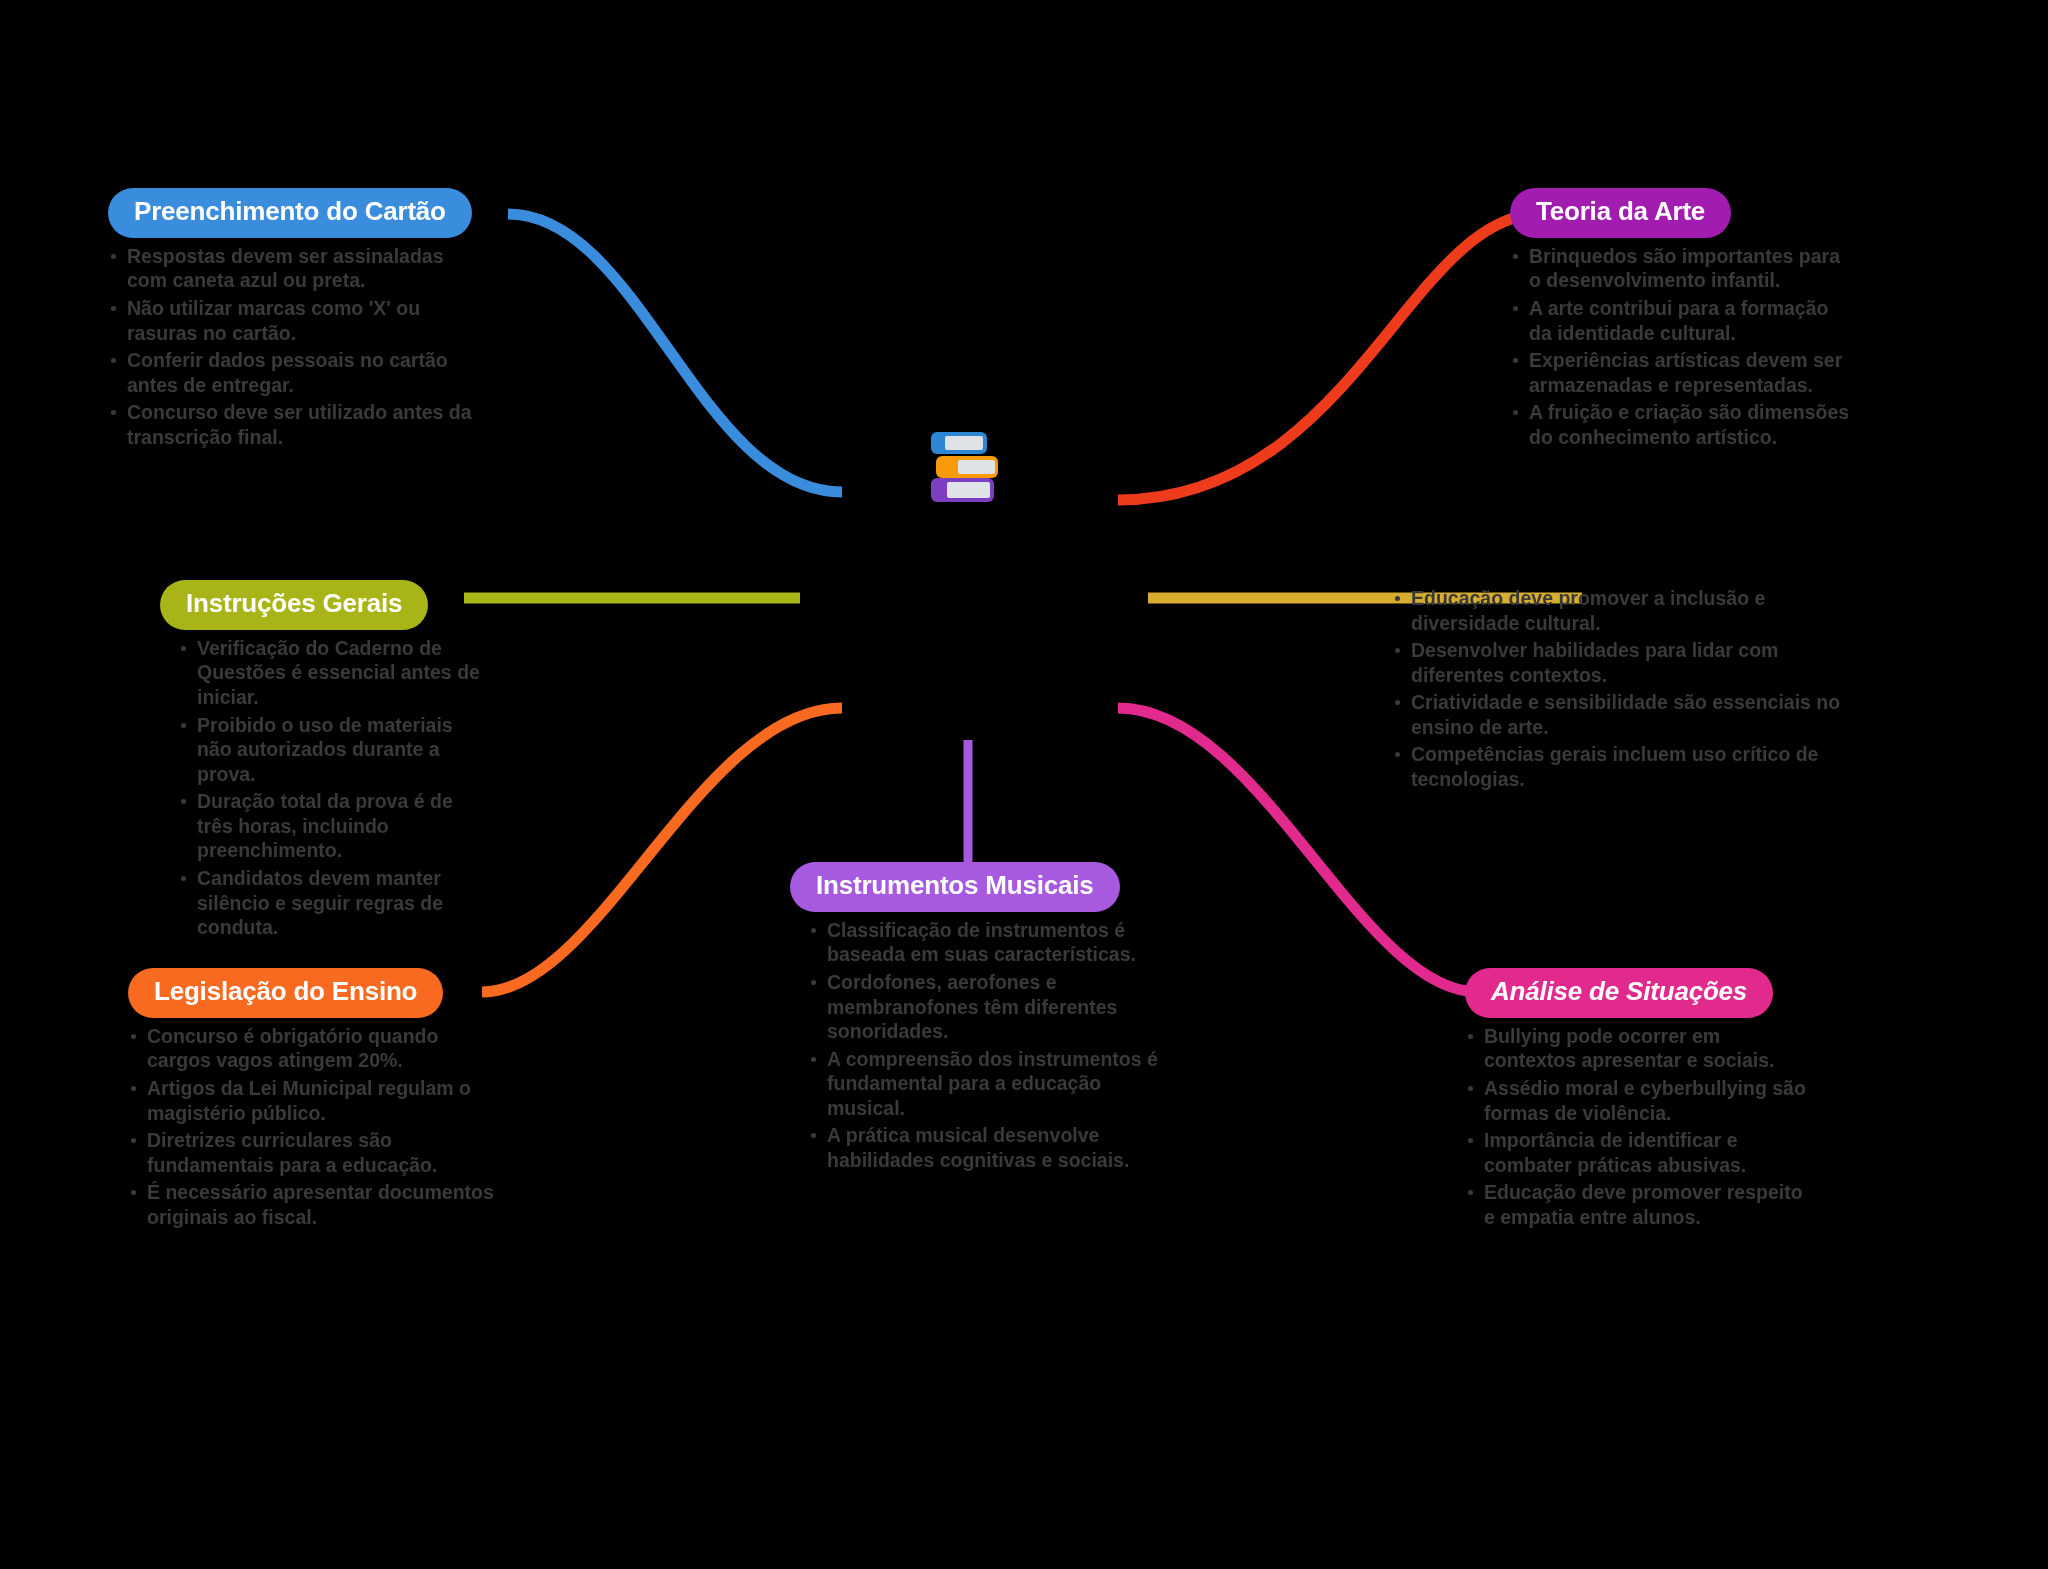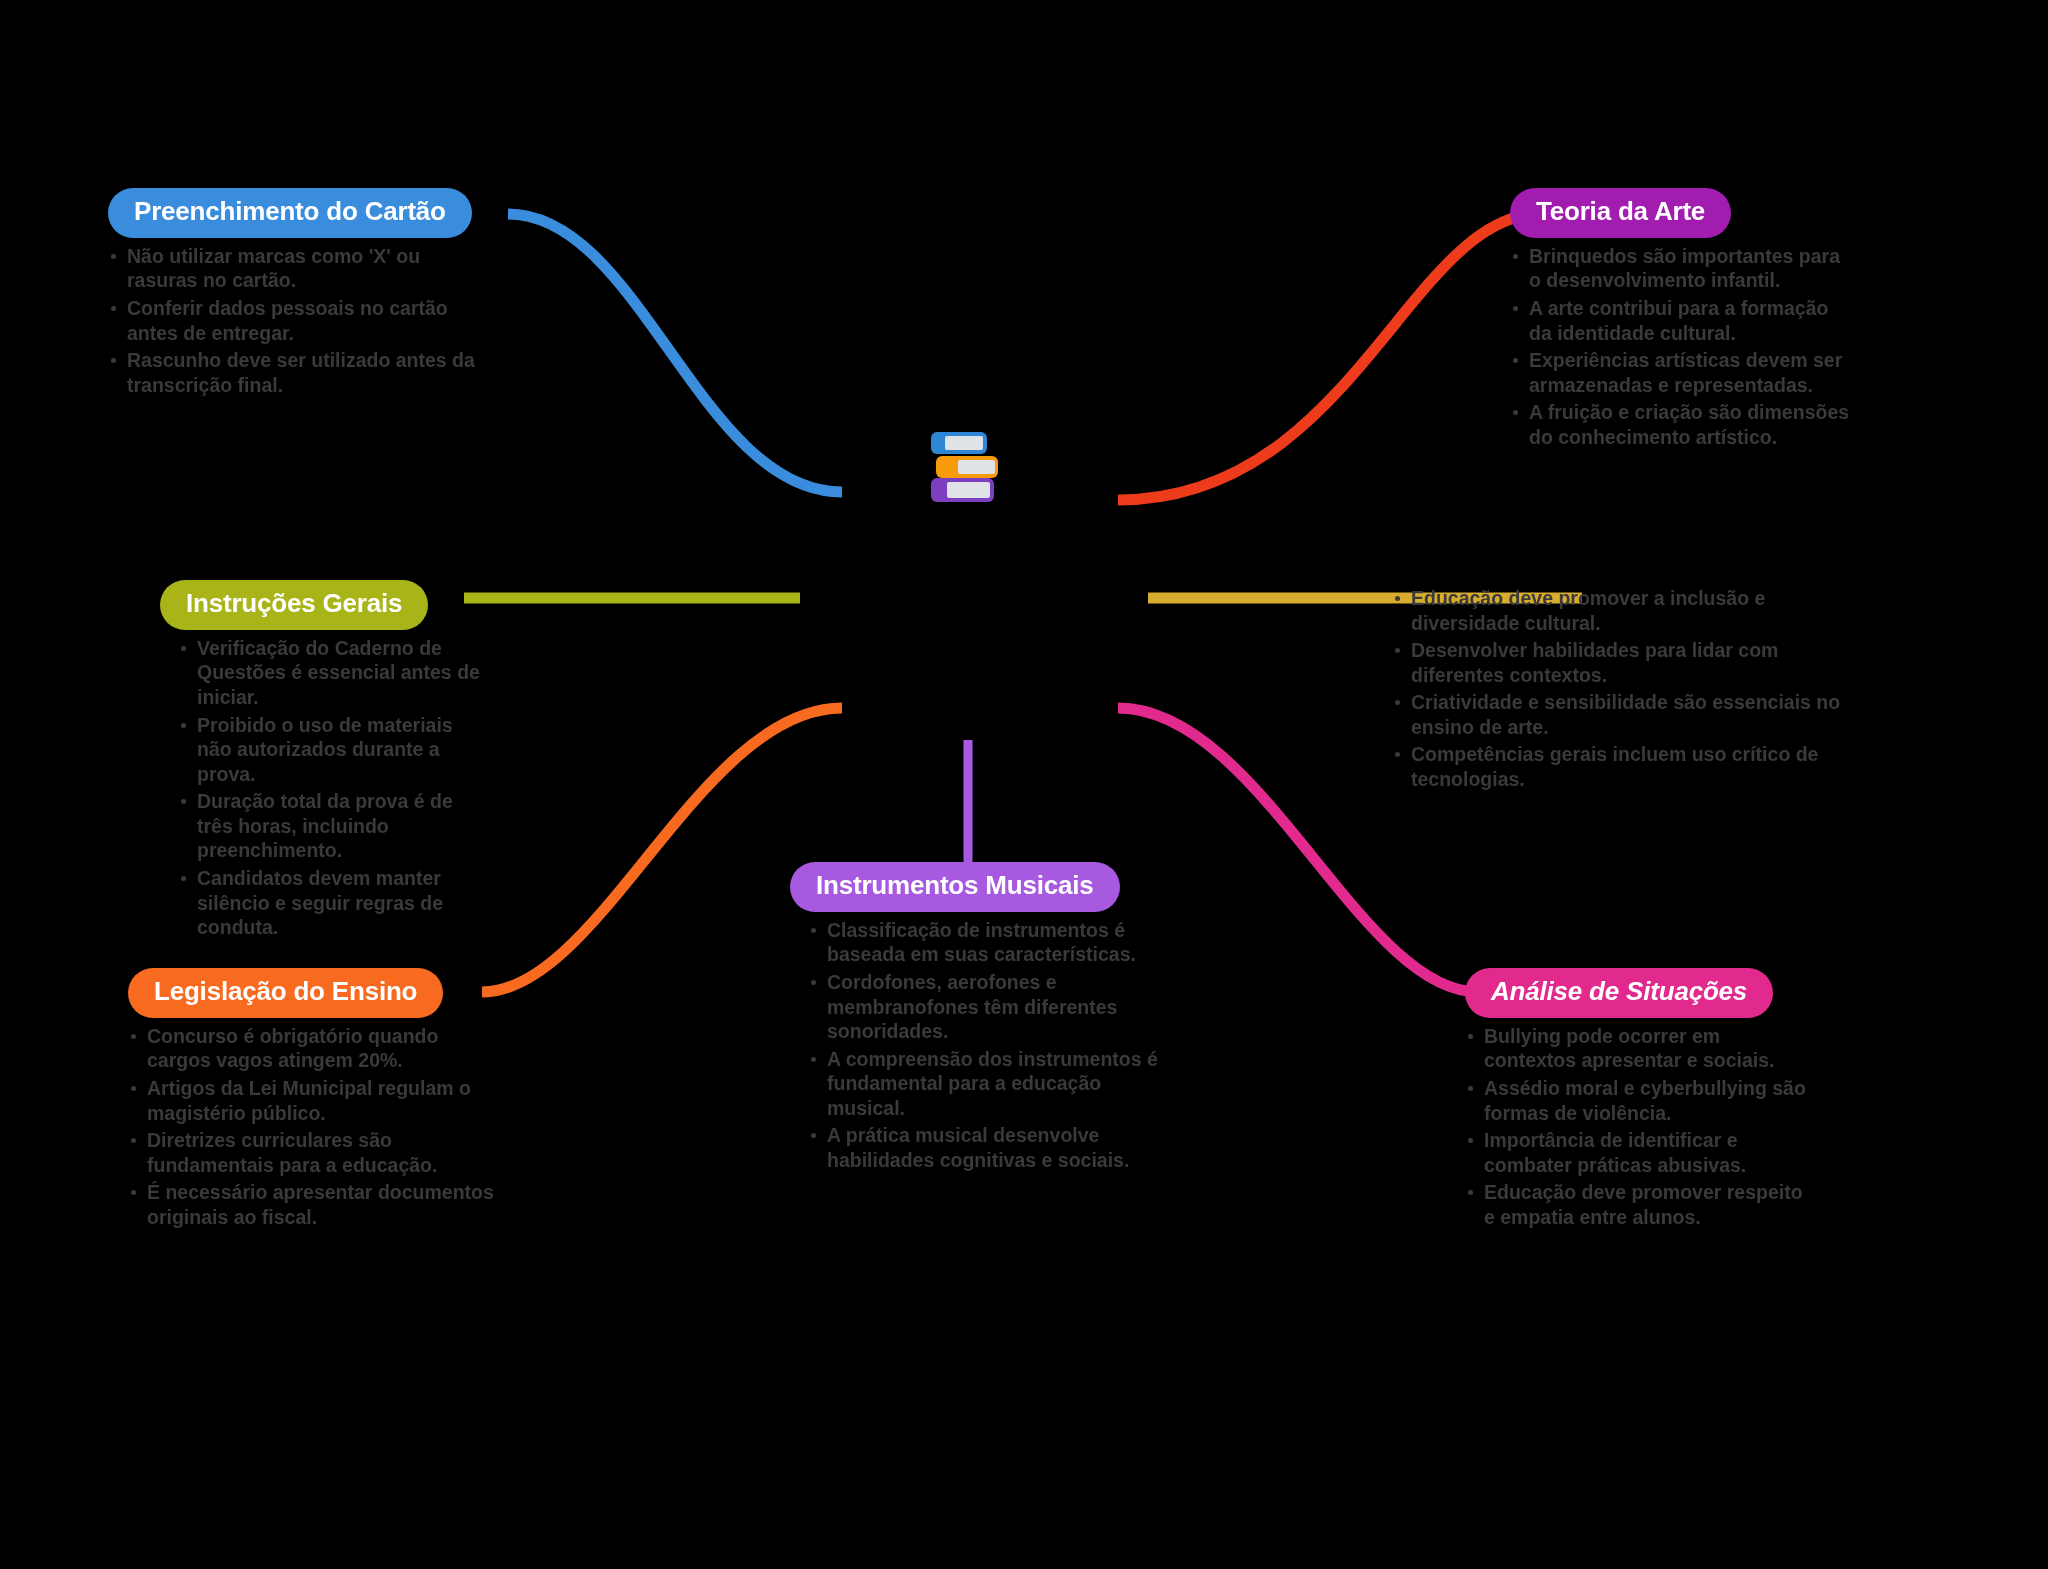--- a/index.html
+++ b/index.html
@@ -139,23 +139,24 @@
       <div class="pages" style="left:22px; top:4px; right:3px; bottom:4px;"></div>
     </div>
     <div class="book" style="left:3px; top:46px; width:63px; height:24px; background:#7b3fbf;">
       <div class="pages" style="left:16px; top:4px; right:4px; bottom:4px;"></div>
     </div>
   </div>
 
   <div class="branch" id="b-preenchimento">
     <div class="pill" style="background:#3a8ddd;">Preenchimento do Cartão</div>
     <ul class="bullets">
+      <li>Respostas devem ser assinaladas com caneta azul ou preta.</li>
       <li>Não utilizar marcas como 'X' ou rasuras no cartão.</li>
       <li>Conferir dados pessoais no cartão antes de entregar.</li>
-      <li>Rascunho deve ser utilizado antes da transcrição final.</li>
+      <li>Concurso deve ser utilizado antes da transcrição final.</li>
     </ul>
   </div>
 
   <div class="branch" id="b-instrucoes">
     <div class="pill" style="background:#a8b417;">Instruções Gerais</div>
     <ul class="bullets">
       <li>Verificação do Caderno de Questões é essencial antes de iniciar.</li>
       <li>Proibido o uso de materiais não autorizados durante a prova.</li>
       <li>Duração total da prova é de três horas, incluindo preenchimento.</li>
       <li>Candidatos devem manter silêncio e seguir regras de conduta.</li>

